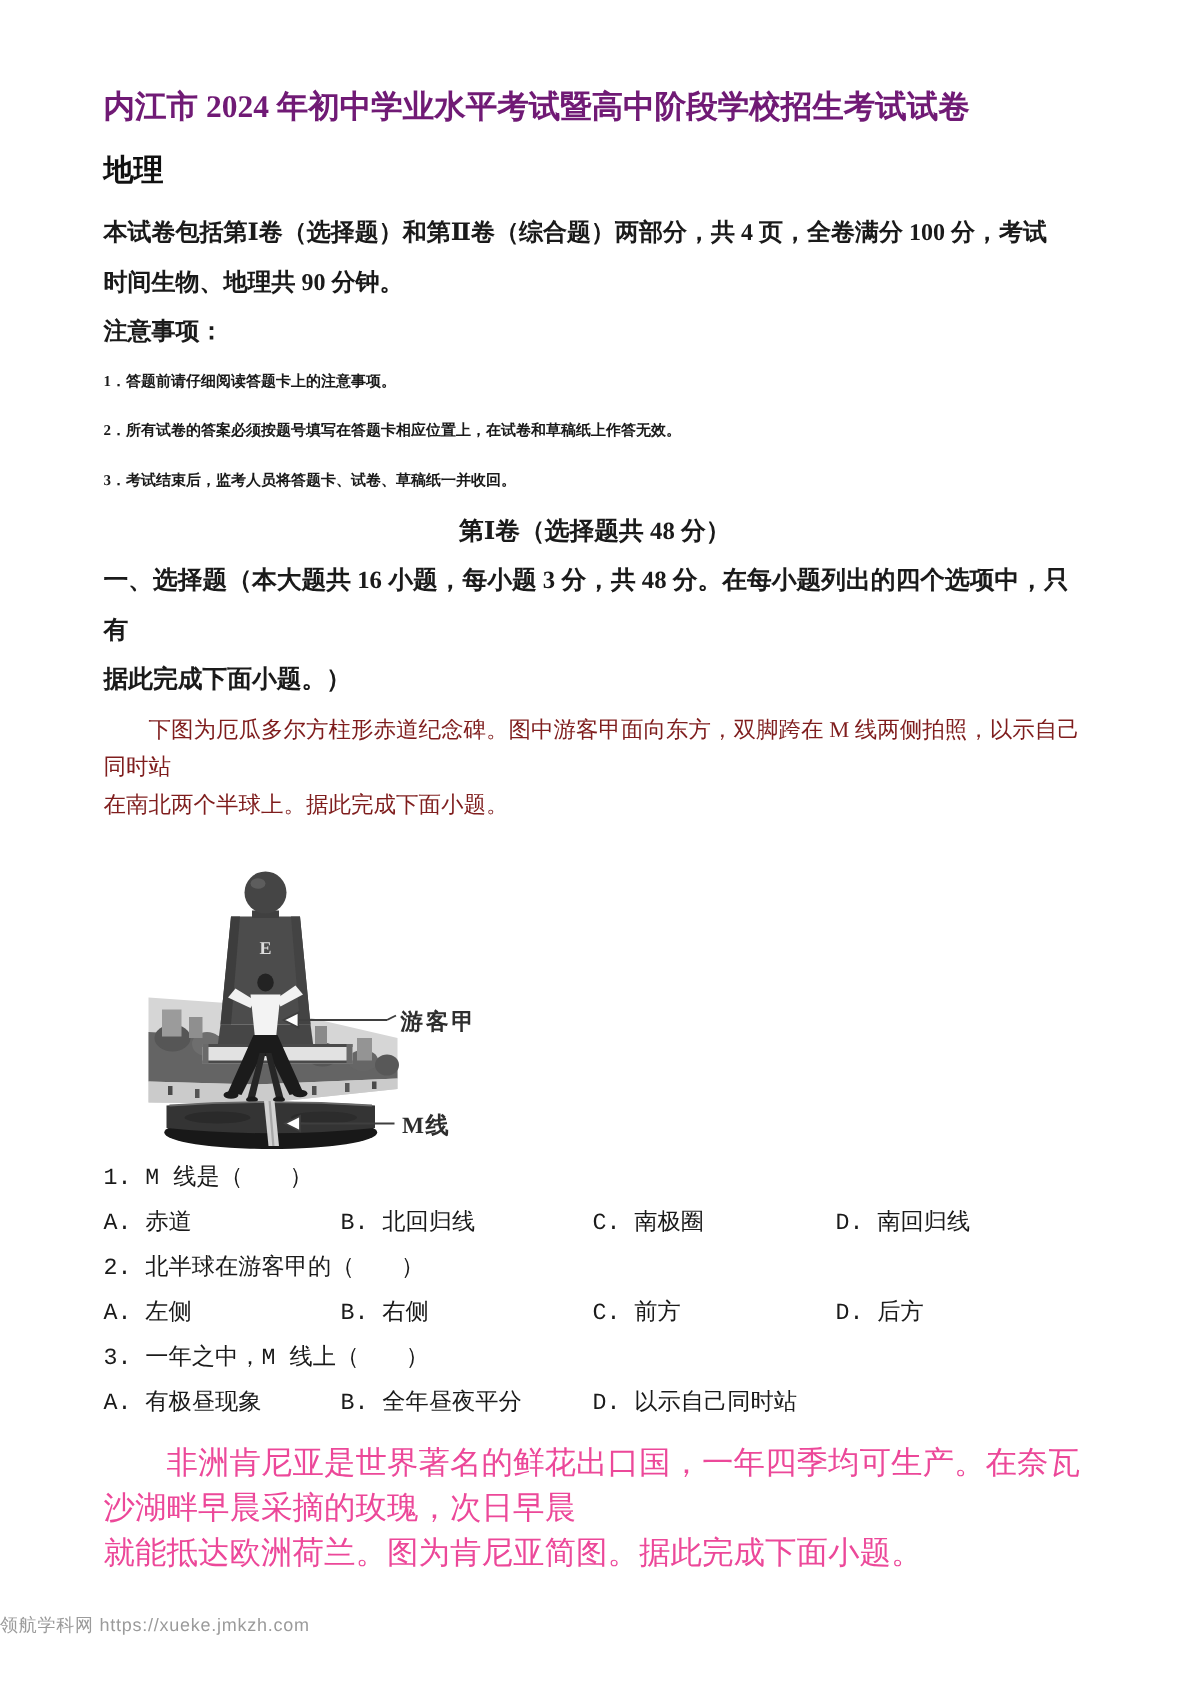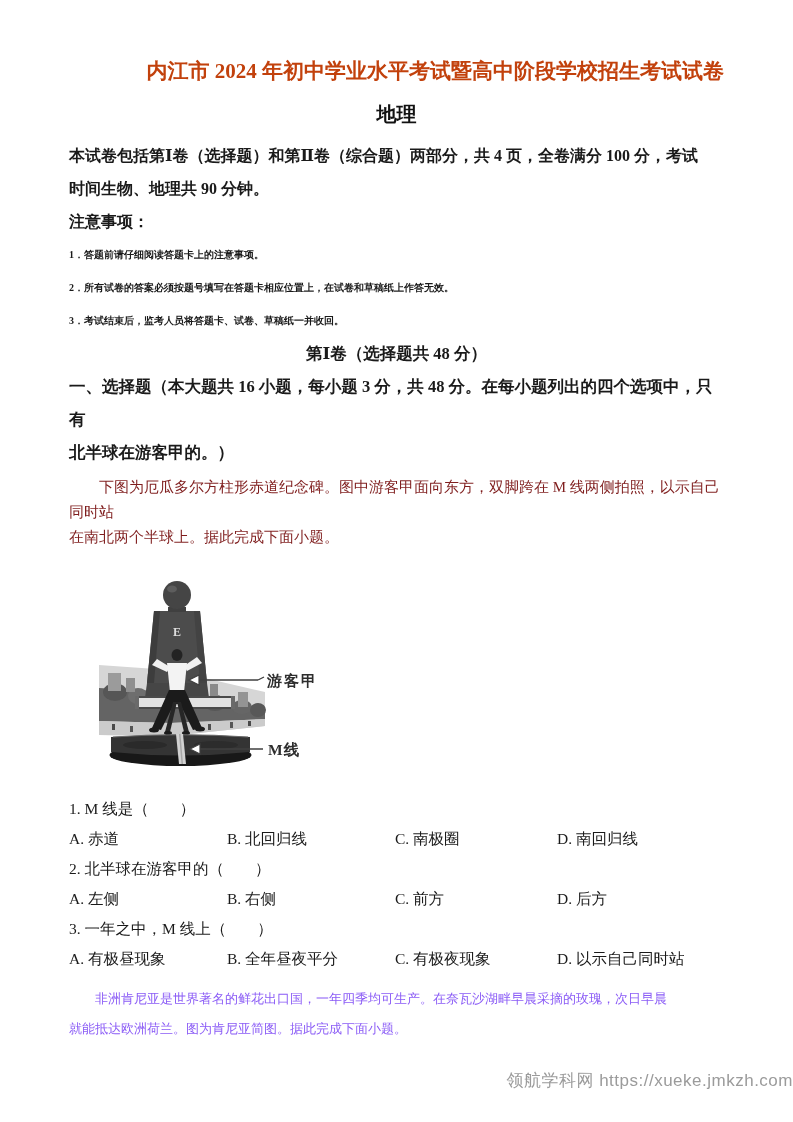--- a/index.html
+++ b/index.html
@@ -13,56 +13,56 @@
     overflow:hidden;
     font-family:"Liberation Serif","DejaVu Serif",serif;
     color:#1a1a1a;
   }
   .content{padding:55px 69px 0 69px;box-sizing:border-box;}
   .title{
     margin:0;
     font-size:21px;
     font-weight:bold;
     line-height:32px;
-    text-align:right;
-    color:#c2410c;
+    text-align:left;
+    color:#701a75;
   }
   .subject{
     margin:12px 0 0 0;
     font-size:20px;
     font-weight:bold;
     line-height:30px;
-    text-align:center;
+    text-align:left;
     color:#111;
   }
   .intro{margin:10px 0 0 0;font-size:16px;font-weight:bold;line-height:33px;}
   .notice-title{margin:0;font-size:16px;font-weight:bold;line-height:33px;}
   .notice-item{margin:0;font-size:10px;font-weight:bold;line-height:33px;}
   .section-title{margin:0;font-size:16.5px;font-weight:bold;line-height:33px;text-align:center;}
   .section-desc{margin:0;font-size:16.5px;font-weight:bold;line-height:33px;}
   .passage{margin:6px 0 0 0;font-size:15px;line-height:25px;color:#7f1d1d;}
-  .passage2{margin:10px 0 0 0;font-size:13px;line-height:30px;color:#8b5cf6;}
+  .passage2{margin:10px 0 0 0;font-size:21px;line-height:30px;color:#ec4899;}
   .indent{text-indent:2em;}
   .figure-wrap{margin:20px 0 0 21px;height:200px;}
-  .questions{margin-top:24px;}
+  .questions{margin-top:0;font-family:Liberation Mono, monospace;}
   .stem{font-size:15.5px;line-height:30px;}
   .options{
     display:grid;
     grid-template-columns:158px 168px 162px 1fr;
     font-size:15.5px;
     line-height:30px;
   }
   .watermark{
     position:absolute;
     left:0;
     bottom:30px;
     width:100%;
-    text-align:right;
+    text-align:left;
     font-family:"Liberation Sans","DejaVu Sans",sans-serif;
-    font-size:17px;
+    font-size:12px;
     color:#9b9b9b;
     letter-spacing:0.5px;
   }
   svg text.fig-label{
     font-family:"Liberation Serif","DejaVu Serif",serif;
     font-weight:600;
     fill:#2e2e2e;
   }
 </style>
 </head>
@@ -80,21 +80,21 @@
     </div>
 
     <p class="notice-title">注意事项：</p>
     <p class="notice-item">1．答题前请仔细阅读答题卡上的注意事项。</p>
     <p class="notice-item">2．所有试卷的答案必须按题号填写在答题卡相应位置上，在试卷和草稿纸上作答无效。</p>
     <p class="notice-item">3．考试结束后，监考人员将答题卡、试卷、草稿纸一并收回。</p>
 
     <p class="section-title">第Ⅰ卷（选择题共 48 分）</p>
     <div class="section-desc">
       <div>一、选择题（本大题共 16 小题，每小题 3 分，共 48 分。在每小题列出的四个选项中，只有</div>
-      <div>北半球在游客甲的。）</div>
+      <div>据此完成下面小题。）</div>
     </div>
 
     <div class="passage">
       <div class="indent">下图为厄瓜多尔方柱形赤道纪念碑。图中游客甲面向东方，双脚跨在 M 线两侧拍照，以示自己同时站</div>
       <div>在南北两个半球上。据此完成下面小题。</div>
     </div>
 
     <div class="figure-wrap">
       <svg width="250" height="200" viewBox="0 0 250 200" xmlns="http://www.w3.org/2000/svg">
 
@@ -195,21 +195,20 @@
           <span>C. 前方</span>
           <span>D. 后方</span>
         </div>
       </div>
 
       <div class="question">
         <div class="stem">3. 一年之中，M 线上（　　）</div>
         <div class="options">
           <span>A. 有极昼现象</span>
           <span>B. 全年昼夜平分</span>
-          <span>C. 有极夜现象</span>
           <span>D. 以示自己同时站</span>
         </div>
       </div>
 
     </div>
 
     <div class="passage2">
       <div class="indent">非洲肯尼亚是世界著名的鲜花出口国，一年四季均可生产。在奈瓦沙湖畔早晨采摘的玫瑰，次日早晨</div>
       <div>就能抵达欧洲荷兰。图为肯尼亚简图。据此完成下面小题。</div>
     </div>

